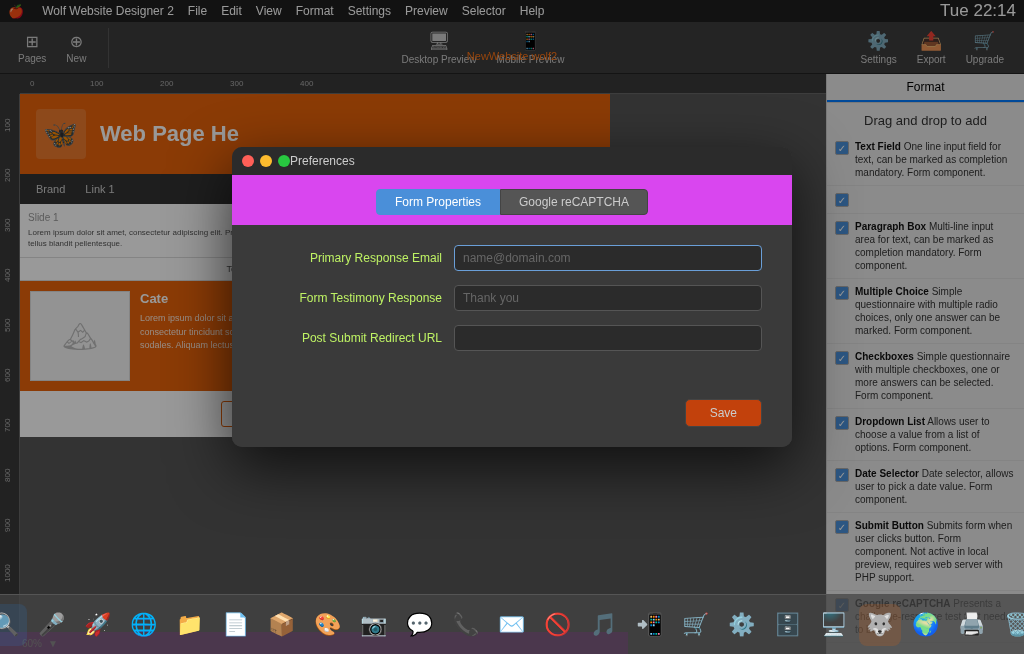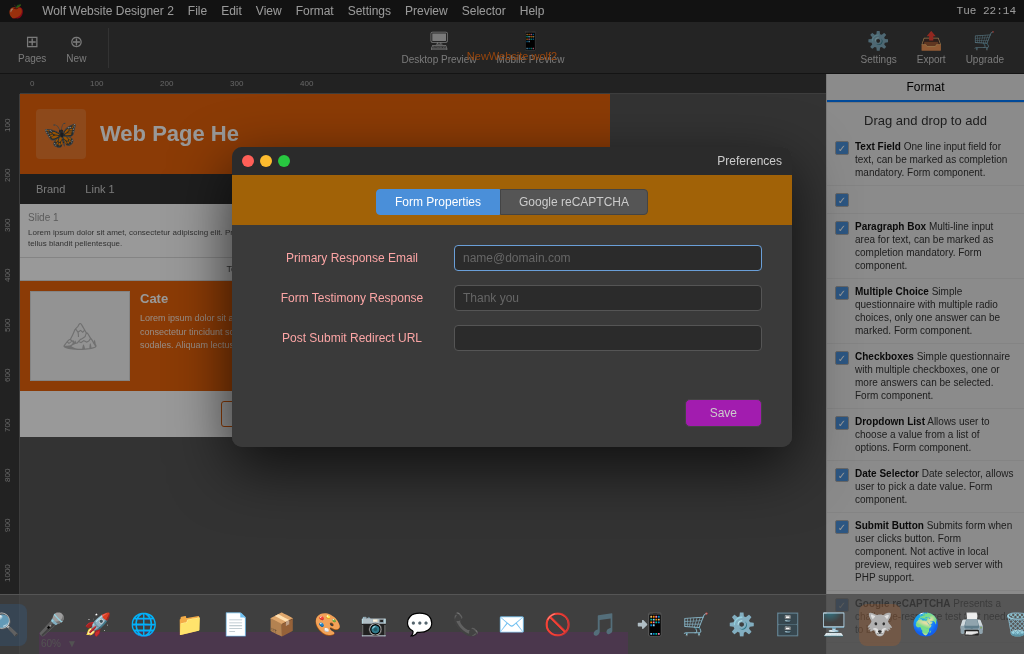--- a/index.html
+++ b/index.html
@@ -37,23 +37,22 @@
       cursor: pointer;
       white-space: nowrap;
     }
     .menubar-right {
       margin-left: auto;
       display: flex;
       align-items: center;
       gap: 10px;
     }
     .menubar-right span {
-      font-size: 11px;
+      font-size: 17px;
       color: #fff;
-      font-family: Liberation Mono, monospace;
     }
 
     
     .toolbar {
       width: 100%;
       height: 52px;
       background: #3c3c3c;
       border-bottom: 1px solid #222;
       position: absolute;
       top: 22px;
@@ -384,23 +383,22 @@
     
     .bottom-bar {
       position: absolute;
       bottom: 0;
       left: 0;
       right: 198px;
       height: 22px;
       background: #a21caf;
       display: flex;
       align-items: center;
-      padding: 0 2px;
+      padding: 0 22px;
       gap: 6px;
-      margin-left: 39px;
     }
     .bottom-zoom {
       font-size: 10px;
       color: #ccc;
     }
     .bottom-zoom-arrow {
       font-size: 10px;
       color: #ccc;
     }
 
@@ -455,21 +453,21 @@
     .modal-titlebar {
       background: #2b2b2b;
       height: 28px;
       display: flex;
       align-items: center;
       padding: 0 10px;
       position: relative;
     }
     .modal-title {
       flex: 1;
-      text-align: right;
+      text-align: left;
       font-size: 12px;
       color: #ccc;
       font-weight: 500;
     }
     .modal-traffic {
       display: flex;
       gap: 6px;
     }
     .traffic-dot {
       width: 12px;
@@ -478,21 +476,21 @@
     }
     .traffic-red { background: #ff5f57; }
     .traffic-yellow { background: #febc2e; }
     .traffic-green { background: #28c840; }
 
     .modal-tabs {
       display: flex;
       justify-content: center;
       gap: 0;
       padding: 14px 0 10px;
-      background: #a16207;
+      background: #d946ef;
     }
     .modal-tab {
       padding: 5px 18px;
       font-size: 12px;
       cursor: pointer;
       color: #ccc;
       background: #555;
       border: 1px solid #444;
     }
     .modal-tab:first-child { border-radius: 4px 0 0 4px; }
@@ -508,23 +506,23 @@
       background: #3a3a3a;
     }
     .form-row {
       display: flex;
       align-items: center;
       margin-bottom: 14px;
       gap: 12px;
     }
     .form-label {
       width: 180px;
-      text-align: center;
+      text-align: right;
       font-size: 12px;
-      color: #fca5a5;
+      color: #bef264;
       flex-shrink: 0;
     }
     .form-input {
       flex: 1;
       height: 26px;
       background: #2b2b2b;
       border: 1.5px solid #6a9fd8;
       border-radius: 4px;
       padding: 0 8px;
       font-size: 12px;
@@ -537,21 +535,21 @@
     }
     .form-input::placeholder { color: #666; }
 
     .modal-footer {
       padding: 14px 30px 20px;
       display: flex;
       justify-content: flex-end;
       background: #3a3a3a;
     }
     .save-btn {
-      background: #a21caf;
+      background: #c2410c;
       color: #ccc;
       border: 1px solid #444;
       border-radius: 5px;
       padding: 6px 24px;
       font-size: 12px;
       cursor: pointer;
     }
   </style>
 </head>
 <body>

